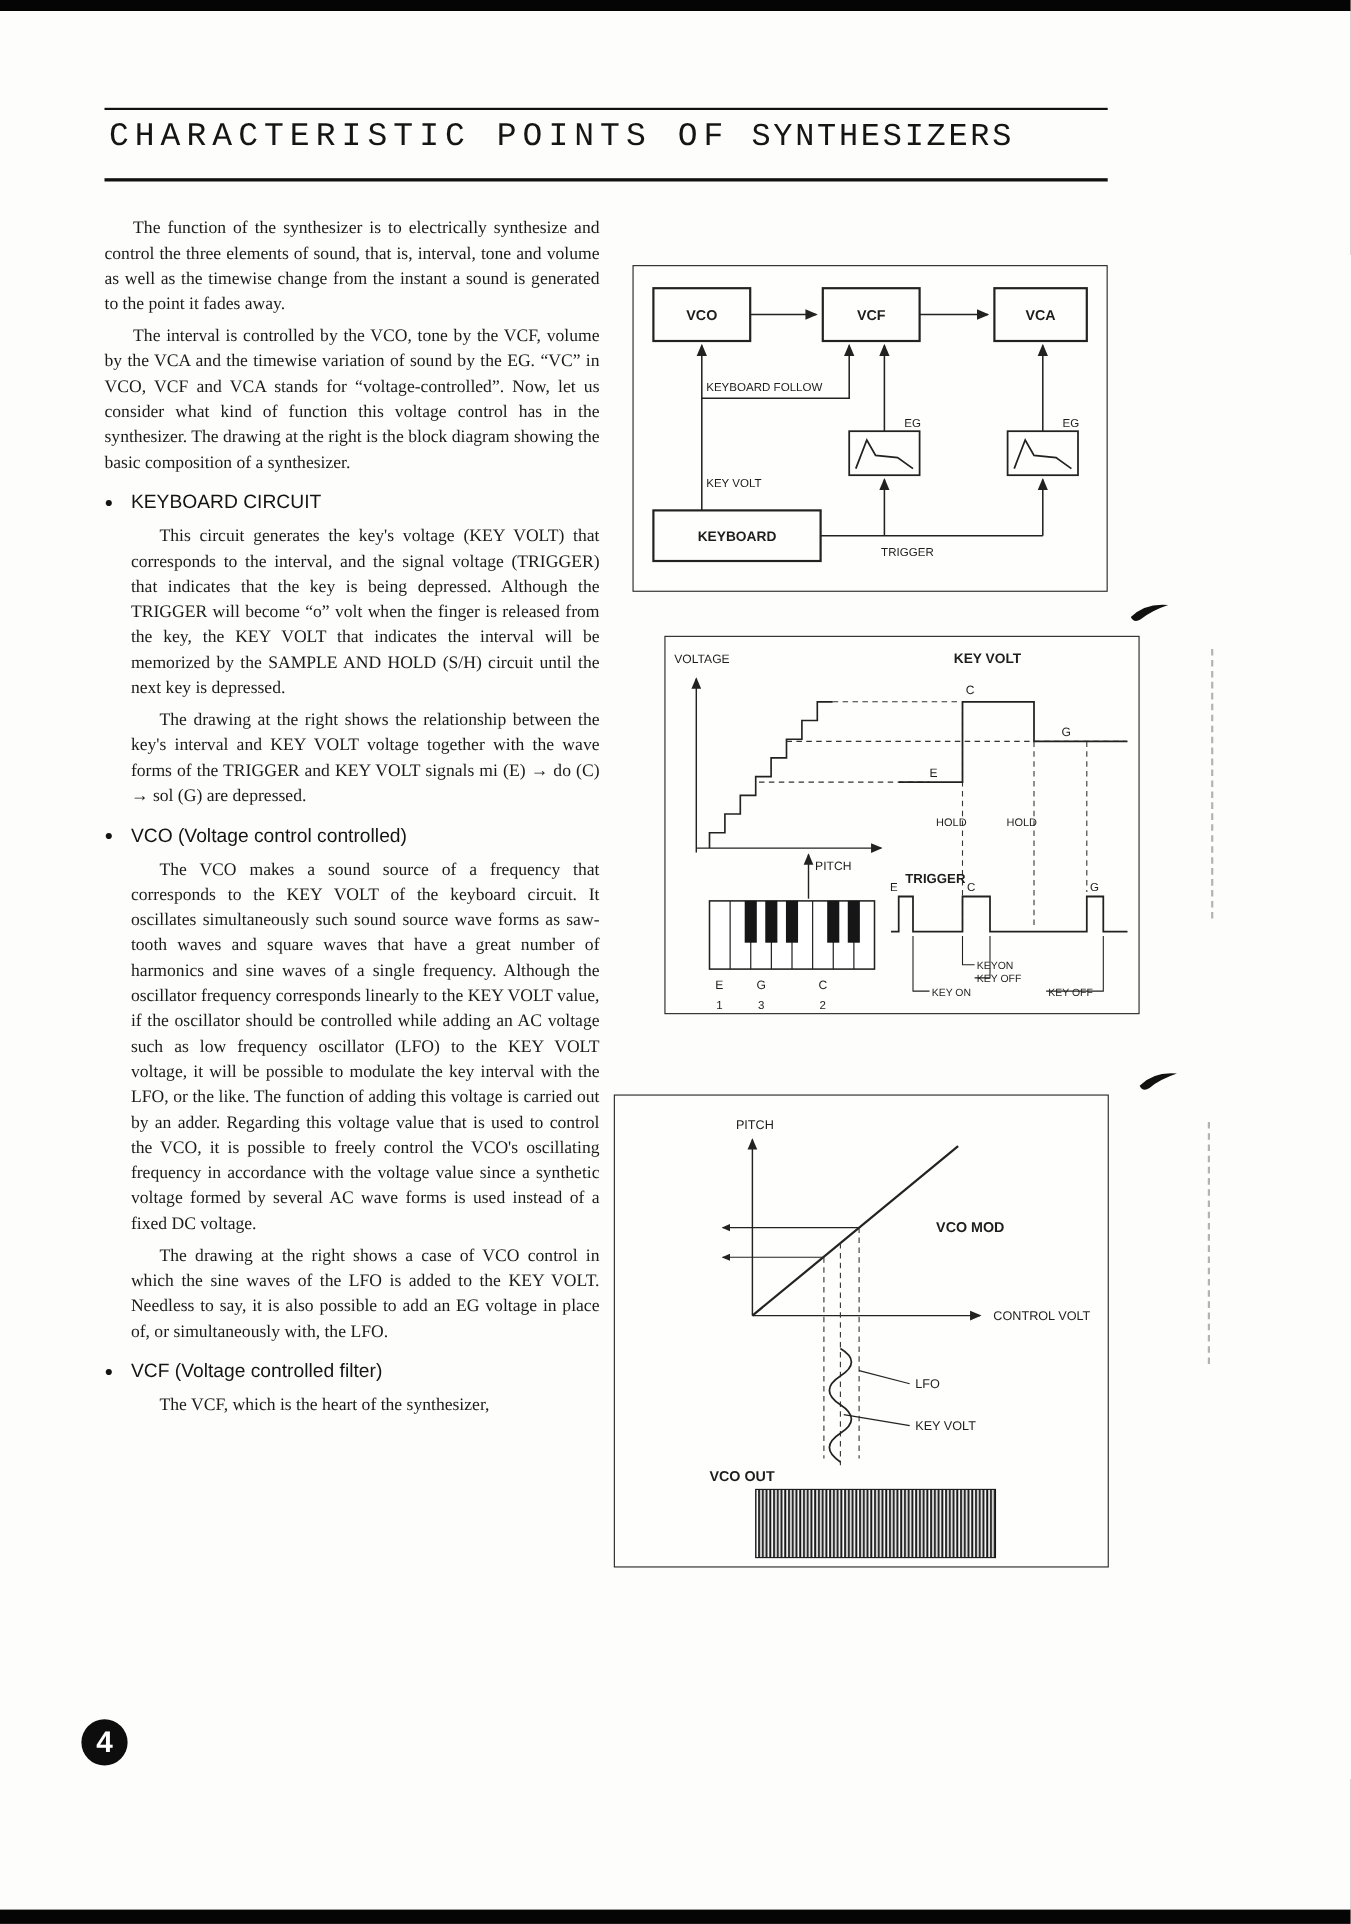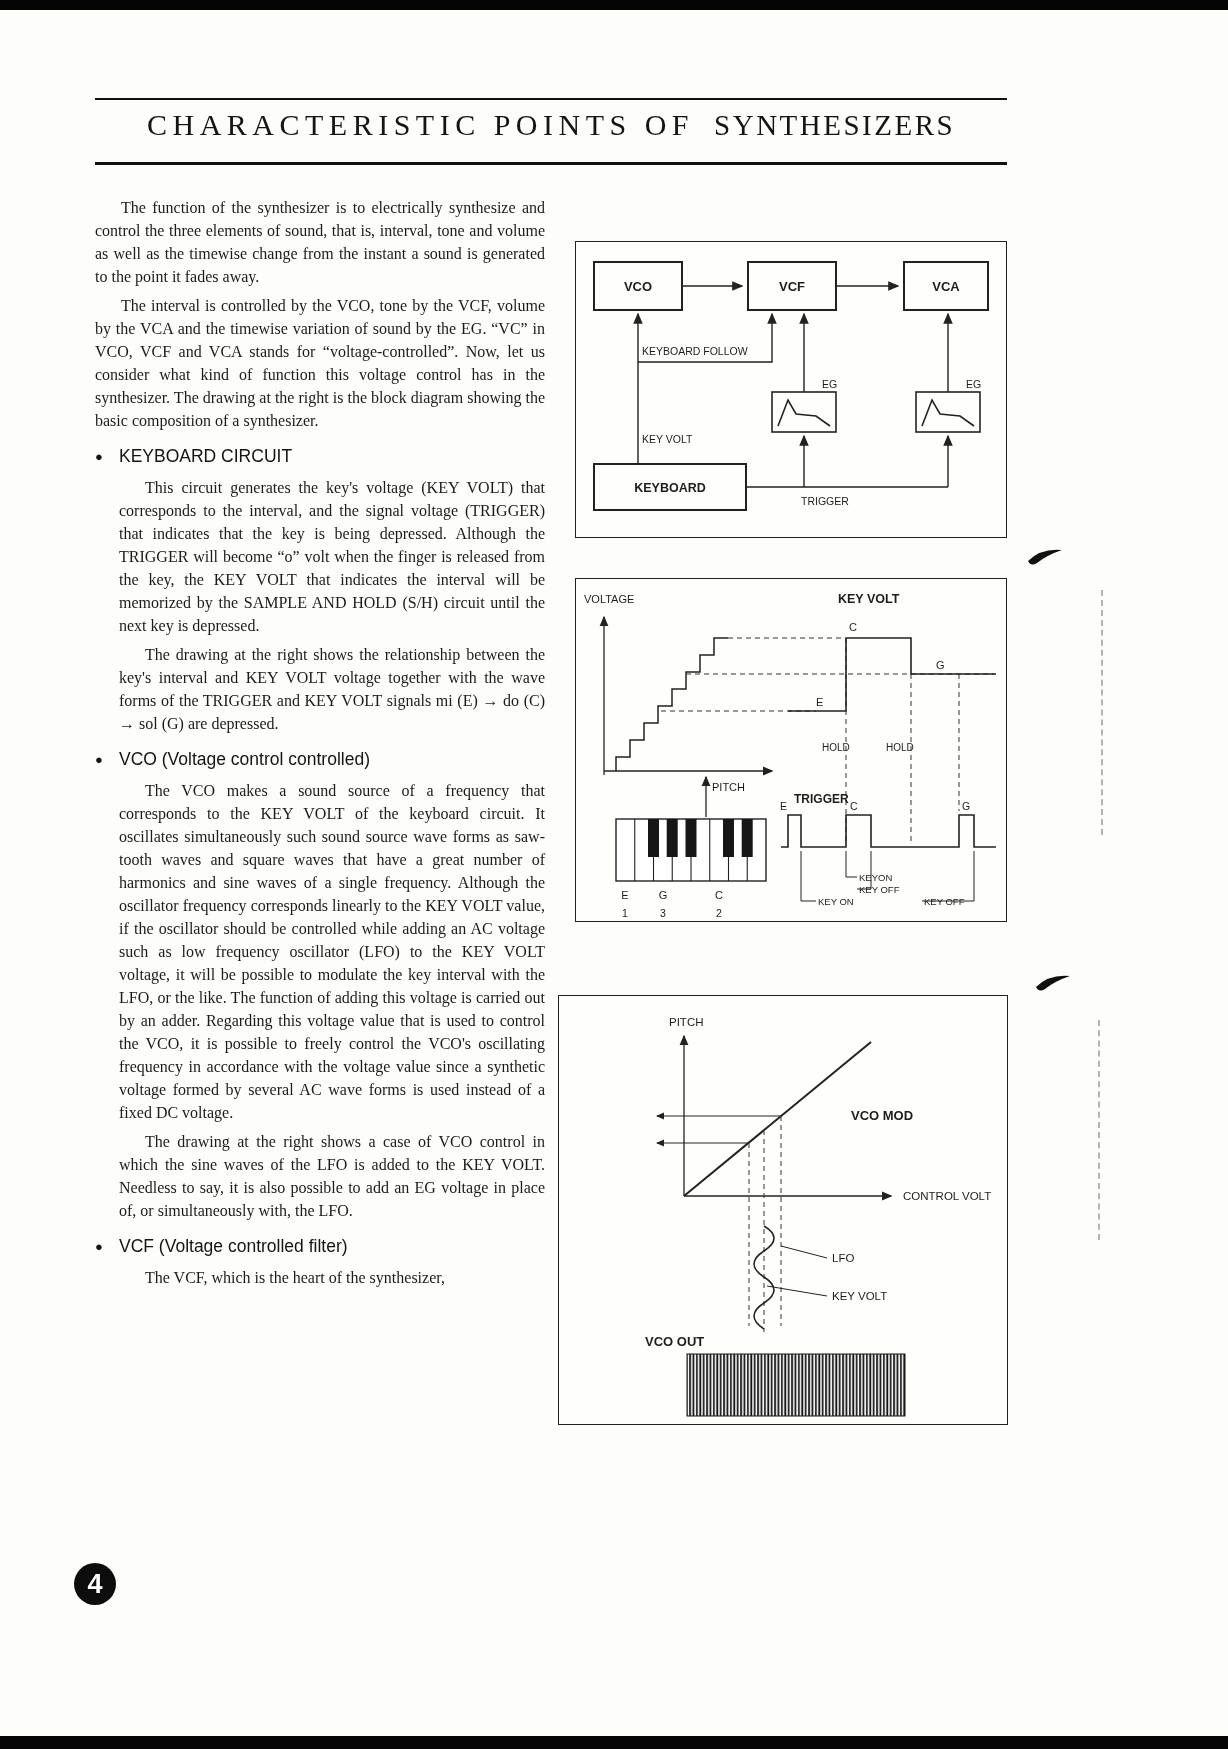--- a/index.html
+++ b/index.html
@@ -12,22 +12,22 @@
   .scan-bar.top { top:0; height:10px; }
   .scan-bar.bottom { bottom:0; height:13px; }
 
   
   .masthead { position:absolute; left:95px; top:98px; width:912px; }
   .rule { background:#111; width:100%; }
   .rule.r-top { height:2px; }
   .rule.r-bottom { height:3px; margin-top:6px; }
   .title-row {
     display:flex; align-items:baseline; gap:20px;
-    font-family:Liberation Serif, serif; color:#151515;
-    padding:8px 4px 0 4px; height:48px;margin-left:48px;
+    font-family:Liberation Mono, monospace; color:#151515;
+    padding:8px 4px 0 4px; height:48px;
   }
   .title-prefix { font-size:30px; letter-spacing:5.5px; font-weight:500; white-space:nowrap; }
   .title-main  { font-size:29px; letter-spacing:2.5px; font-weight:500; white-space:nowrap; }
 
   
   .col-left {
     position:absolute; left:95px; top:196px; width:450px;
     font-size:16px; line-height:23px; text-align:justify;
   }
   .col-left p { margin:0 0 6px 0; text-indent:26px; }
@@ -37,21 +37,21 @@
     margin:0 0 8px 0; line-height:24px; position:relative; color:#141414;
   }
   .doc-section h2::before {
     content:"\25CF"; position:absolute; left:-24px; top:1px; font-size:13px;
   }
 
   
   .diagram { position:absolute; border:1.5px solid #222; background:#fefefc; }
   .diagram svg { display:block; }
   .d1 { left:575px; top:215px; width:430px; height:295px;margin-top:26px; }
-  .d2 { left:575px; top:578px; width:430px; height:342px; }
+  .d2 { left:604px; top:578px; width:430px; height:342px; }
   .d3 { left:558px; top:995px; width:448px; height:428px; }
   text { font-family:"Liberation Sans", sans-serif; fill:#1d1d1d; }
   .t-bold { font-weight:bold; }
 
   
   .ink-mark { position:absolute; }
   .edge-dashes { position:absolute; border-left:2px dashed #777; opacity:.55; width:0; }
   .edge-a { left:1101px; top:590px; height:245px; }
   .edge-b { left:1098px; top:1020px; height:220px; }
 

